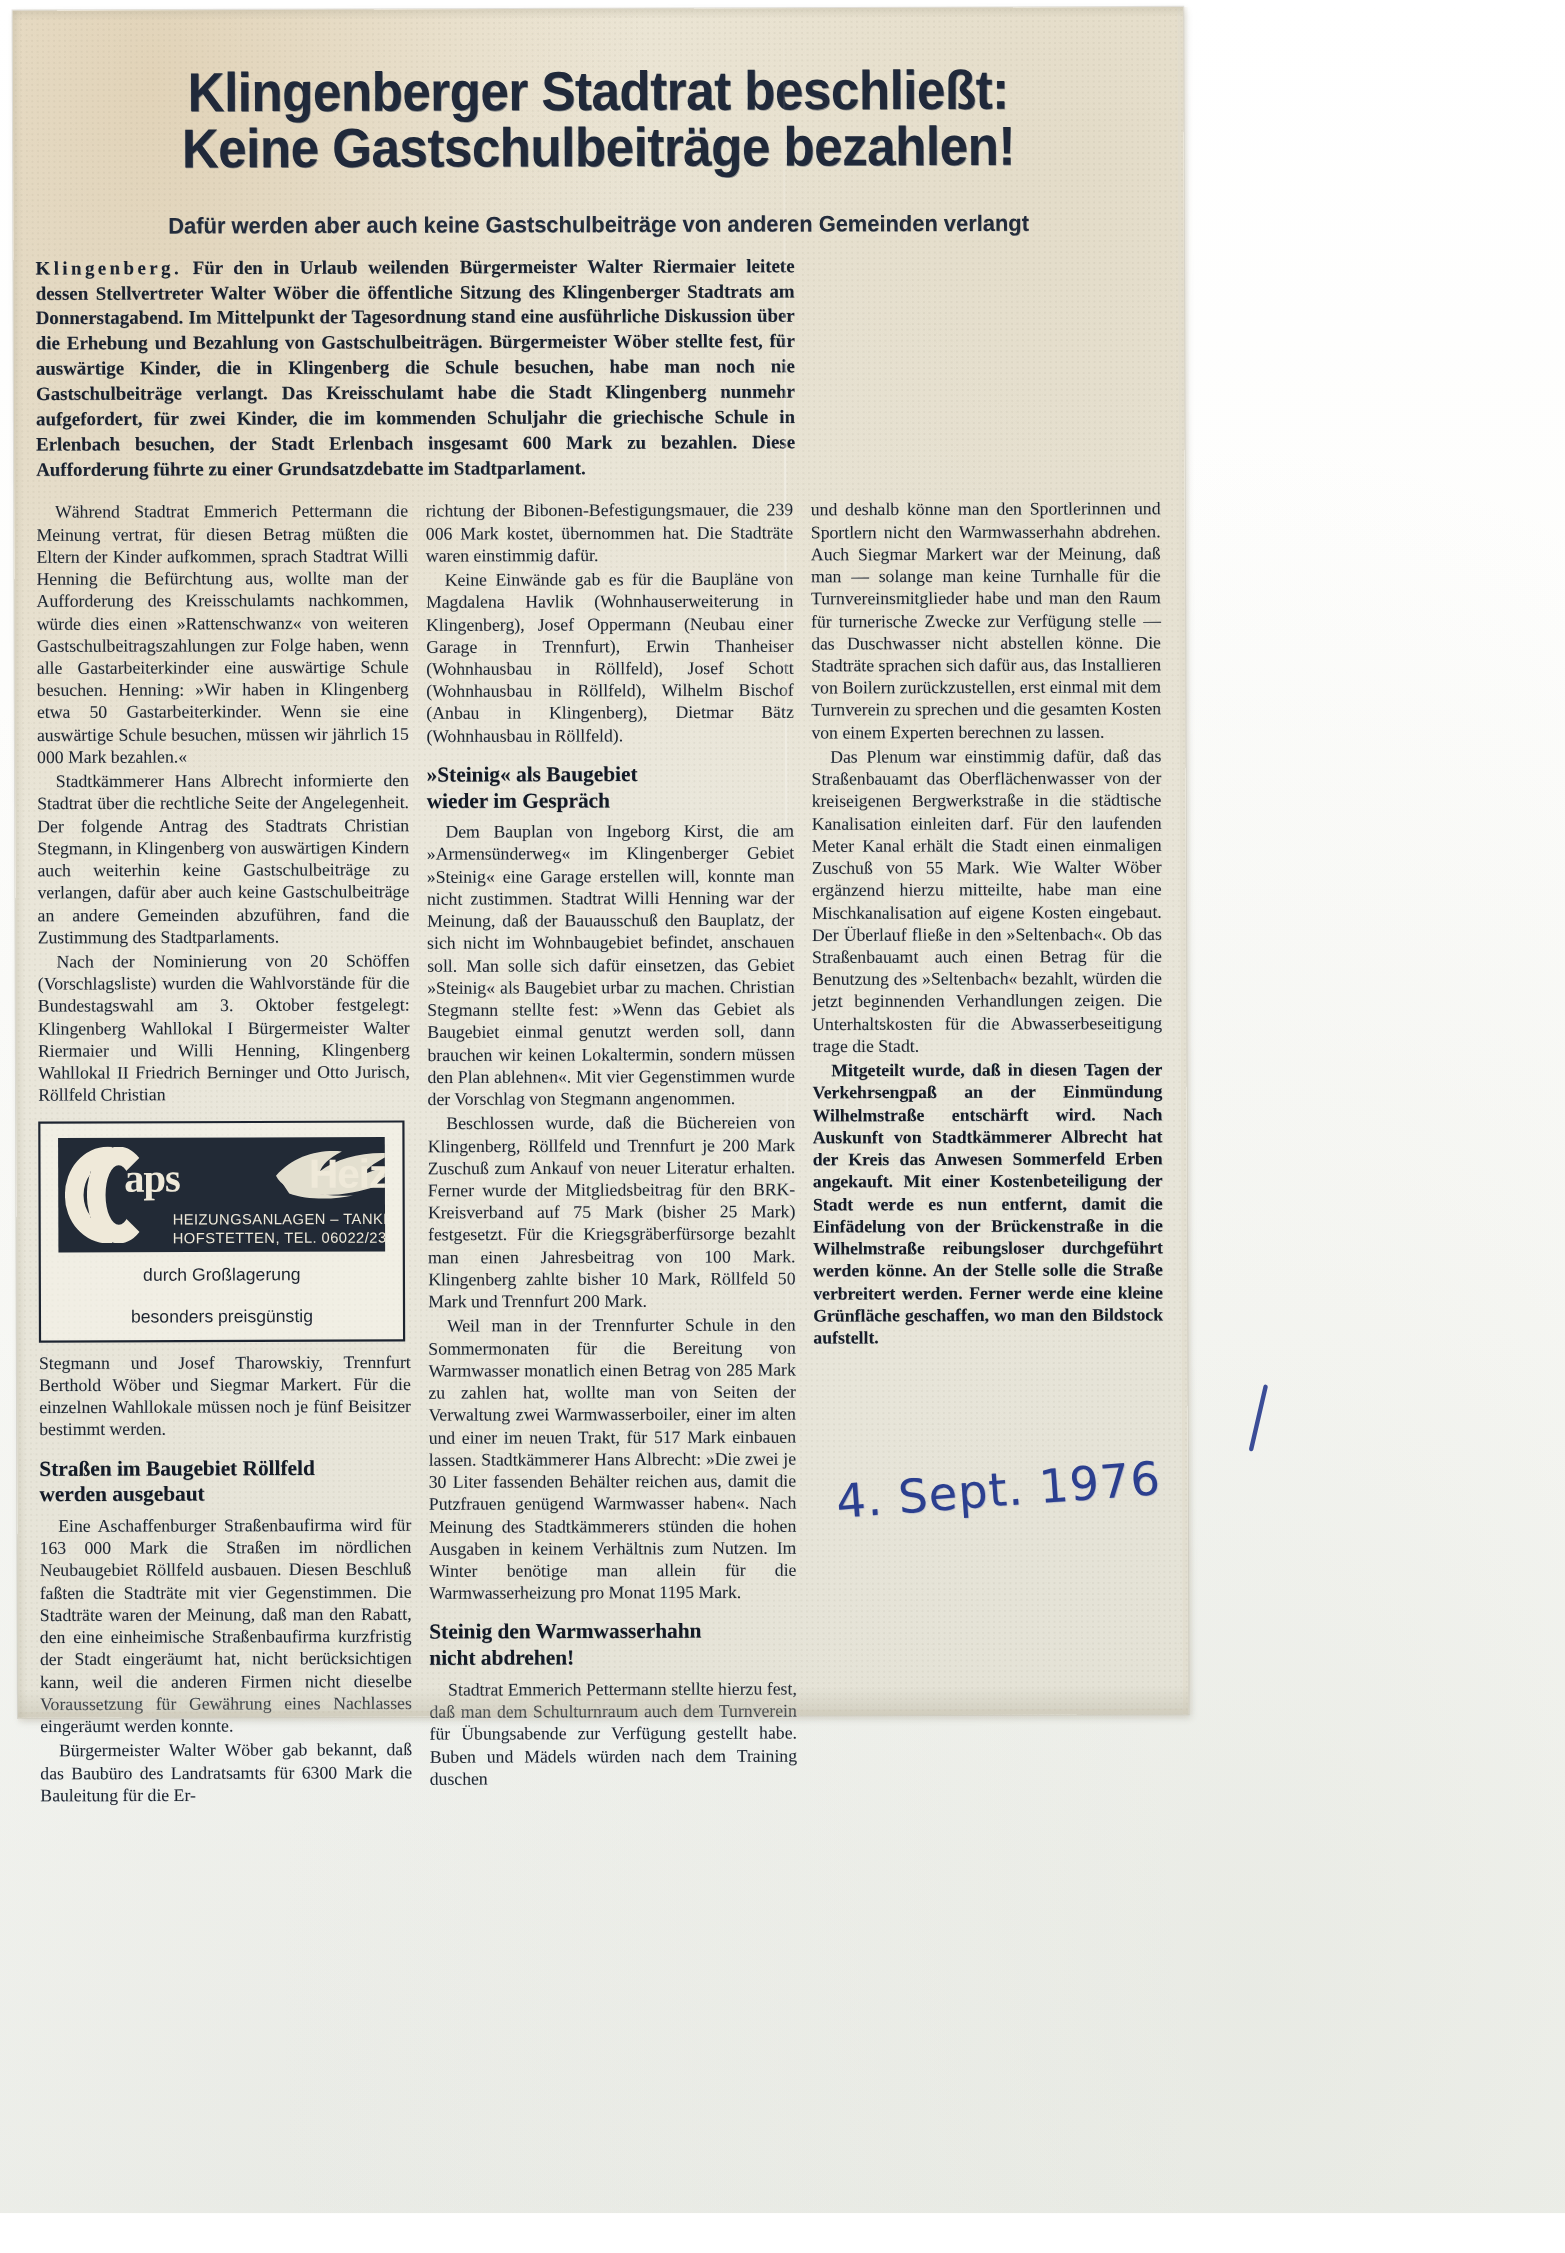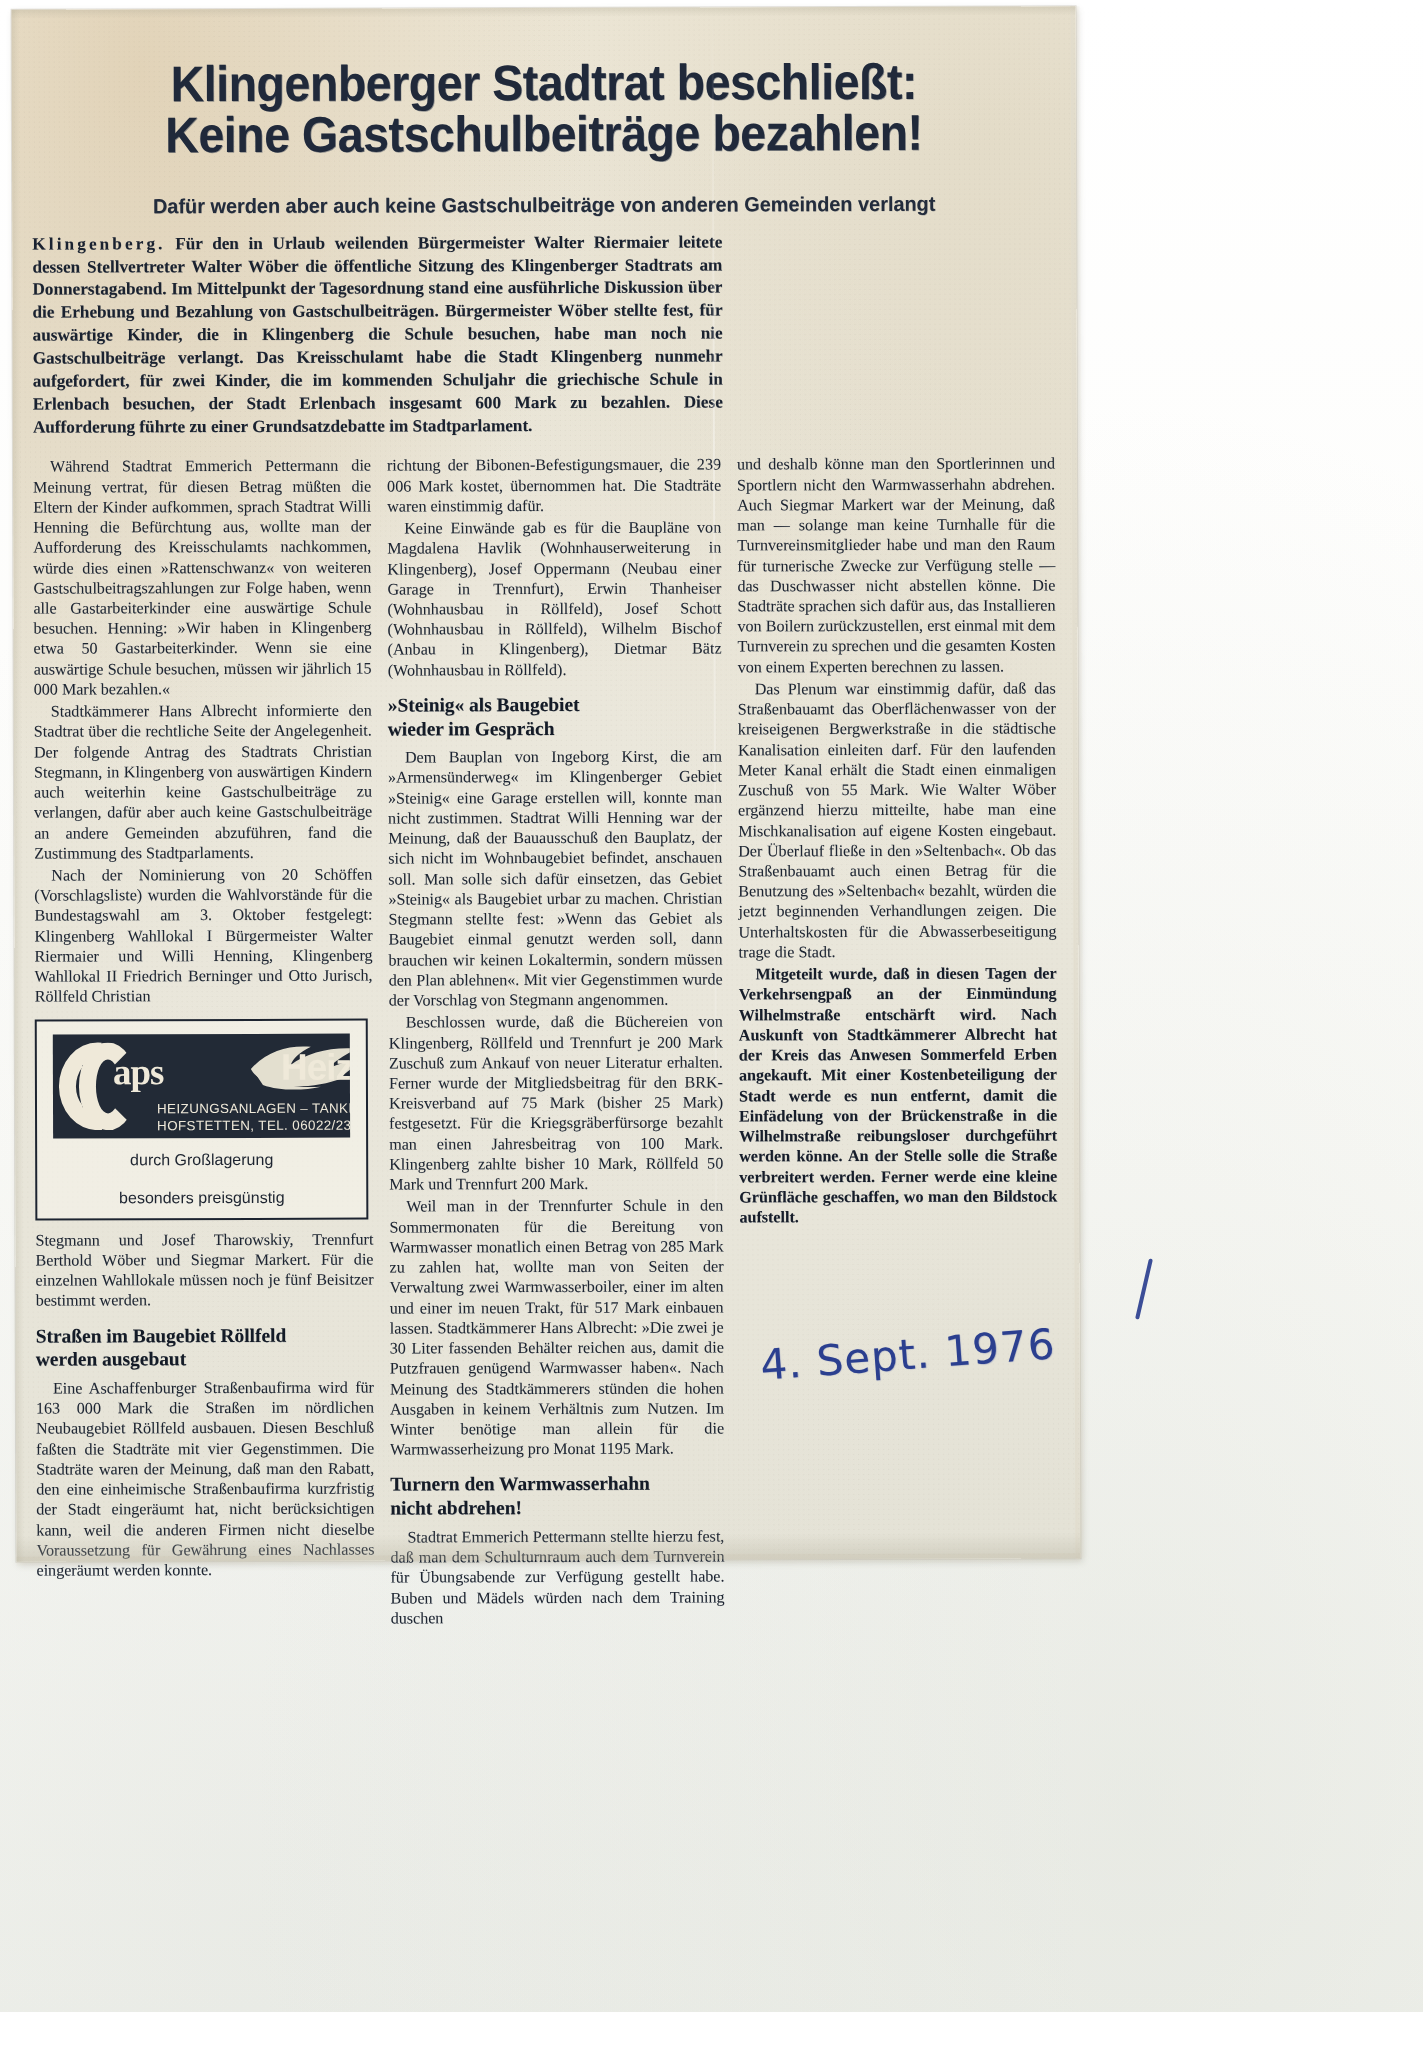--- a/index.html
+++ b/index.html
@@ -169,37 +169,38 @@
           </div>
 
           <p class="p noind">Stegmann und Josef Tharowskiy, Trennfurt Berthold Wöber und Siegmar Markert. Für die einzelnen Wahllokale müssen noch je fünf Beisitzer bestimmt werden.</p>
 
           <div class="sechead">
             <span>Straßen im Baugebiet Röllfeld</span><br>
             <span>werden ausgebaut</span>
           </div>
 
           <p class="p">Eine Aschaffenburger Straßenbaufirma wird für 163 000 Mark die Straßen im nördlichen Neubaugebiet Röllfeld ausbauen. Diesen Beschluß faßten die Stadträte mit vier Gegenstimmen. Die Stadträte waren der Meinung, daß man den Rabatt, den eine einheimische Straßenbaufirma kurzfristig der Stadt eingeräumt hat, nicht berücksichtigen kann, weil die anderen Firmen nicht dieselbe Voraussetzung für Gewährung eines Nachlasses eingeräumt werden konnte.</p>
+          <p class="p">Bürgermeister Walter Wöber gab bekannt, daß das Baubüro des Landratsamts für 6300 Mark die Bauleitung für die Er-</p>
         </div>
 
         <div class="col c2">
           <p class="p noind">richtung der Bibonen-Befestigungsmauer, die 239 006 Mark kostet, übernommen hat. Die Stadträte waren einstimmig dafür.</p>
           <p class="p">Keine Einwände gab es für die Baupläne von Magdalena Havlik (Wohnhauserweiterung in Klingenberg), Josef Oppermann (Neubau einer Garage in Trennfurt), Erwin Thanheiser (Wohnhausbau in Röllfeld), Josef Schott (Wohnhausbau in Röllfeld), Wilhelm Bischof (Anbau in Klingenberg), Dietmar Bätz (Wohnhausbau in Röllfeld).</p>
 
           <div class="sechead">
             <span>»Steinig« als Baugebiet</span><br>
             <span>wieder im Gespräch</span>
           </div>
 
           <p class="p">Dem Bauplan von Ingeborg Kirst, die am »Armensünderweg« im Klingenberger Gebiet »Steinig« eine Garage erstellen will, konnte man nicht zustimmen. Stadtrat Willi Henning war der Meinung, daß der Bauausschuß den Bauplatz, der sich nicht im Wohnbaugebiet befindet, anschauen soll. Man solle sich dafür einsetzen, das Gebiet »Steinig« als Baugebiet urbar zu machen. Christian Stegmann stellte fest: »Wenn das Gebiet als Baugebiet einmal genutzt werden soll, dann brauchen wir keinen Lokaltermin, sondern müssen den Plan ablehnen«. Mit vier Gegenstimmen wurde der Vorschlag von Stegmann angenommen.</p>
           <p class="p">Beschlossen wurde, daß die Büchereien von Klingenberg, Röllfeld und Trennfurt je 200 Mark Zuschuß zum Ankauf von neuer Literatur erhalten. Ferner wurde der Mitgliedsbeitrag für den BRK-Kreisverband auf 75 Mark (bisher 25 Mark) festgesetzt. Für die Kriegsgräberfürsorge bezahlt man einen Jahresbeitrag von 100 Mark. Klingenberg zahlte bisher 10 Mark, Röllfeld 50 Mark und Trennfurt 200 Mark.</p>
           <p class="p">Weil man in der Trennfurter Schule in den Sommermonaten für die Bereitung von Warmwasser monatlich einen Betrag von 285 Mark zu zahlen hat, wollte man von Seiten der Verwaltung zwei Warmwasserboiler, einer im alten und einer im neuen Trakt, für 517 Mark einbauen lassen. Stadtkämmerer Hans Albrecht: »Die zwei je 30 Liter fassenden Behälter reichen aus, damit die Putzfrauen genügend Warmwasser haben«. Nach Meinung des Stadtkämmerers stünden die hohen Ausgaben in keinem Verhältnis zum Nutzen. Im Winter benötige man allein für die Warmwasserheizung pro Monat 1195 Mark.</p>
 
           <div class="sechead">
-            <span>Turnern den Warmwasserhahn</span><br>
+            <span>Steinig den Warmwasserhahn</span><br>
             <span>nicht abdrehen!</span>
           </div>
 
           <p class="p">Stadtrat Emmerich Pettermann stellte hierzu fest, daß man dem Schulturnraum auch dem Turnverein für Übungsabende zur Verfügung gestellt habe. Buben und Mädels würden nach dem Training duschen</p>
         </div>
 
         <div class="col c3">
           <p class="p noind">und deshalb könne man den Sportlerinnen und Sportlern nicht den Warmwasserhahn abdrehen. Auch Siegmar Markert war der Meinung, daß man — solange man keine Turnhalle für die Turnvereinsmitglieder habe und man den Raum für turnerische Zwecke zur Verfügung stelle — das Duschwasser nicht abstellen könne. Die Stadträte sprachen sich dafür aus, das Installieren von Boilern zurückzustellen, erst einmal mit dem Turnverein zu sprechen und die gesamten Kosten von einem Experten berechnen zu lassen.</p>
           <p class="p">Das Plenum war einstimmig dafür, daß das Straßenbauamt das Oberflächenwasser von der kreiseigenen Bergwerkstraße in die städtische Kanalisation einleiten darf. Für den laufenden Meter Kanal erhält die Stadt einen einmaligen Zuschuß von 55 Mark. Wie Walter Wöber ergänzend hierzu mitteilte, habe man eine Mischkanalisation auf eigene Kosten eingebaut. Der Überlauf fließe in den »Seltenbach«. Ob das Straßenbauamt auch einen Betrag für die Benutzung des »Seltenbach« bezahlt, würden die jetzt beginnenden Verhandlungen zeigen. Die Unterhaltskosten für die Abwasserbeseitigung trage die Stadt.</p>
           <p class="p b">Mitgeteilt wurde, daß in diesen Tagen der Verkehrsengpaß an der Einmündung Wilhelmstraße entschärft wird. Nach Auskunft von Stadtkämmerer Albrecht hat der Kreis das Anwesen Sommerfeld Erben angekauft. Mit einer Kostenbeteiligung der Stadt werde es nun entfernt, damit die Einfädelung von der Brückenstraße in die Wilhelmstraße reibungsloser durchgeführt werden könne. An der Stelle solle die Straße verbreitert werden. Ferner werde eine kleine Grünfläche geschaffen, wo man den Bildstock aufstellt.</p>

